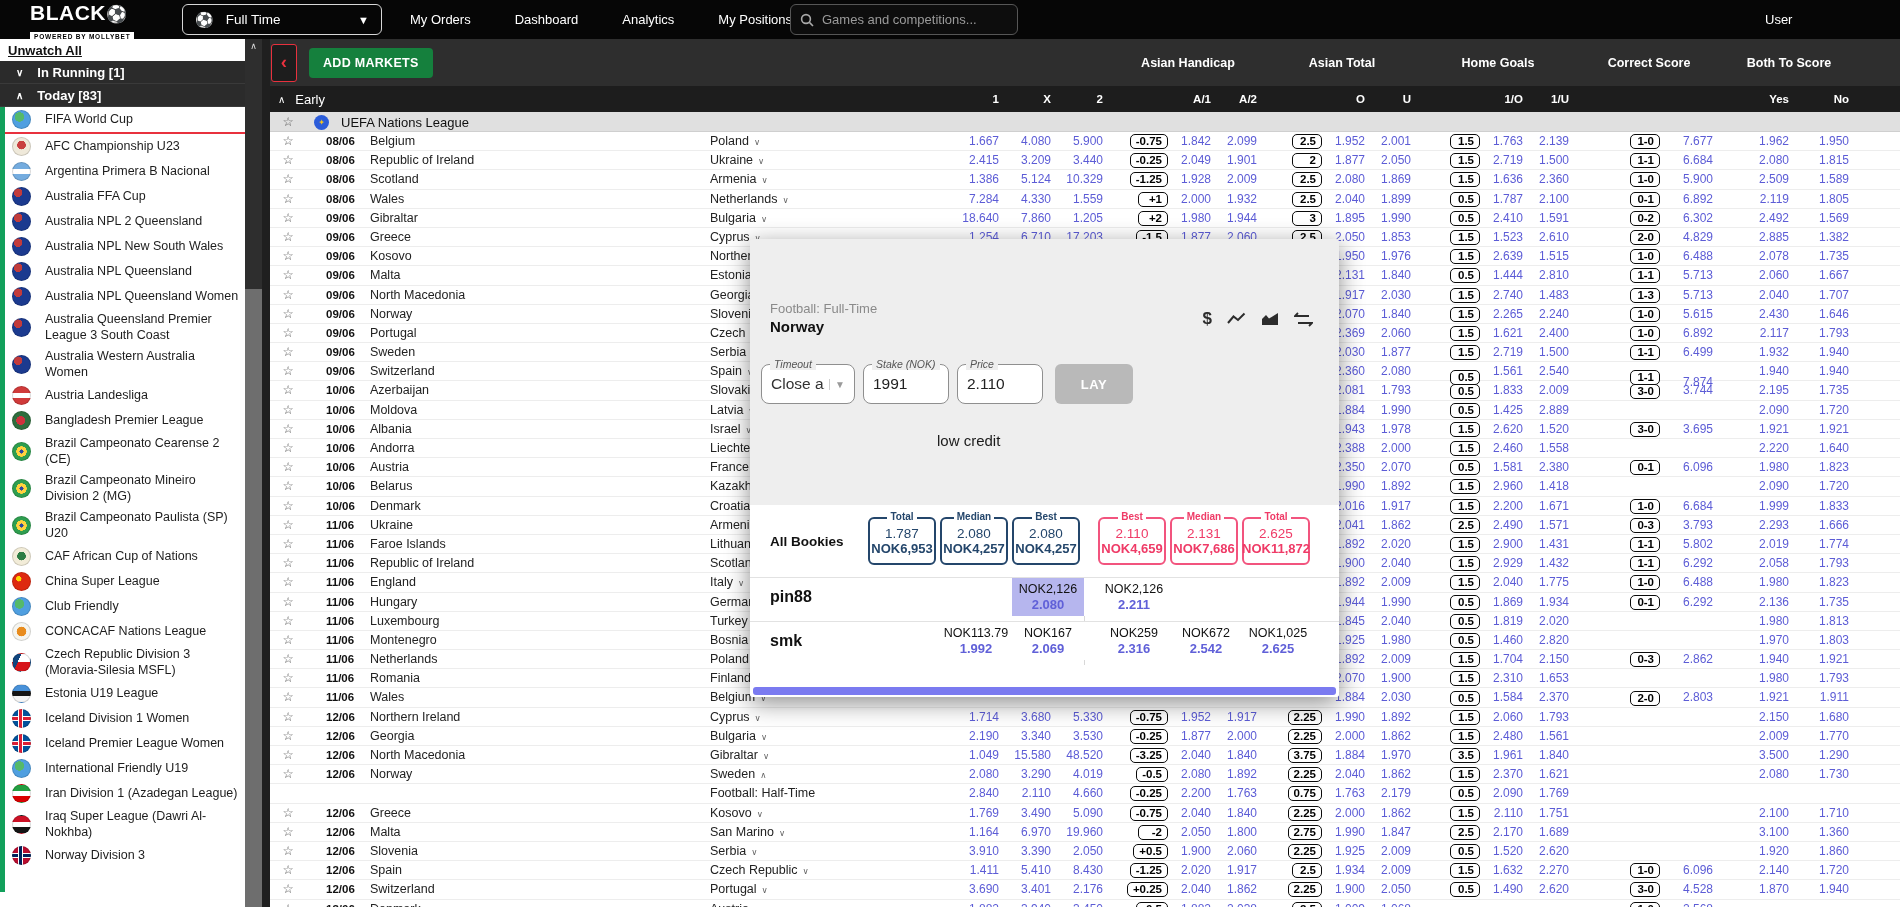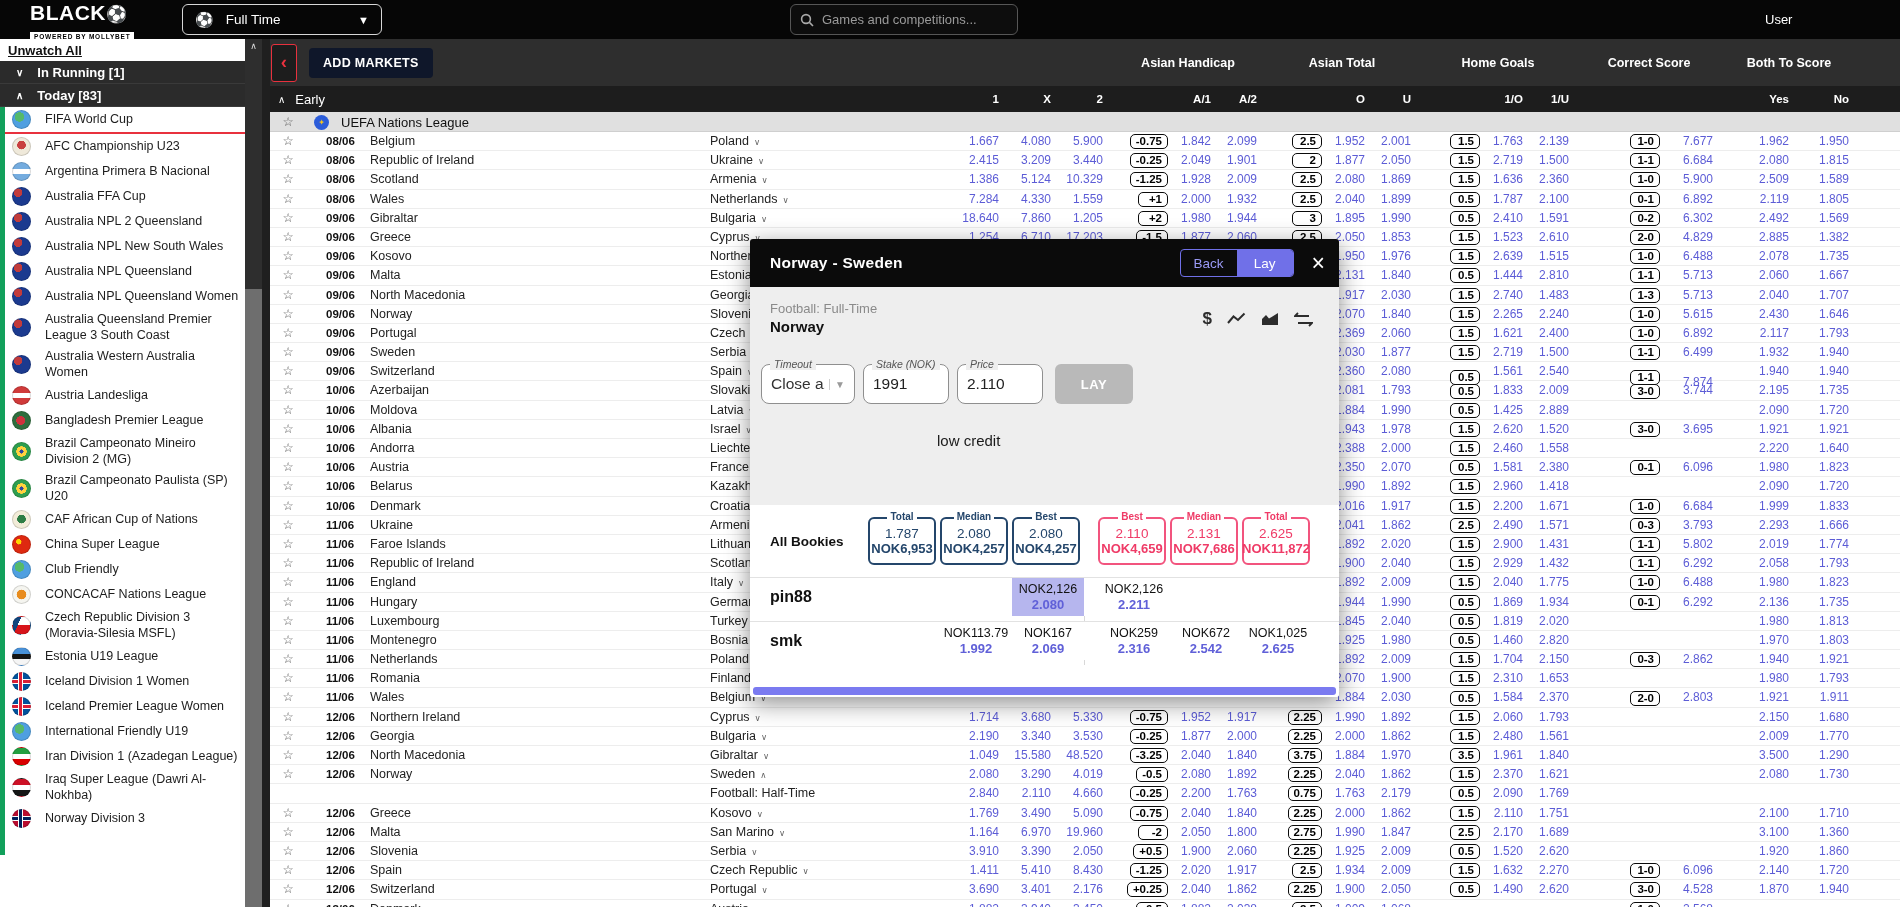--- a/index.html
+++ b/index.html
@@ -55,21 +55,21 @@
   .side-scroll .thumb { position:absolute; top:0; left:0; right:0; height:250px; background:#2e2e2e; }
   .side-scroll .up { position:absolute; top:2px; left:0; right:0; text-align:center; color:#ddd; font-size:9px; }
   .gutter { position:absolute; top:39px; left:262px; width:8px; bottom:0; background:#1f1f1f; z-index:3; }
 
   
   .main { position:absolute; top:39px; left:270px; width:1630px; bottom:0; background:#fff; }
   .grid { display:grid; grid-template-columns:36px 60px 340px 249px 52px 52px 52px 62px 46px 46px 62px 46px 46px 66px 46px 46px 88px 56px 76px 60px 1fr; }
   .toolbar { height:47px; background:#2e2e2e; }
   .tleft { grid-column:1/5; display:flex; align-items:center; gap:12px; padding-left:1px; }
   .back-btn { width:26px; height:38px; border:1.5px solid #e8313e; border-radius:3px; background:#1d1d1d; color:#e8313e; font-size:19px; font-weight:bold; display:flex; align-items:center; justify-content:center; cursor:pointer; line-height:1; padding-bottom:3px; }
-  .addmk-btn { background:#0f172a; color:#fff; font-weight:bold; font-size:12.5px; letter-spacing:.3px; border:none; border-radius:4px; padding:8px 14px; cursor:pointer; font-family:"Liberation Sans",sans-serif; }
+  .addmk-btn { background:#15803d; color:#fff; font-weight:bold; font-size:12.5px; letter-spacing:.3px; border:none; border-radius:4px; padding:8px 14px; cursor:pointer; font-family:"Liberation Sans",sans-serif; }
   .ghead { color:#fff; font-weight:bold; font-size:12.5px; text-align:center; align-self:center; white-space:nowrap; }
   .hdr-row { height:26px; background:#1d1d1d; }
   .h-early { grid-column:1/5; display:flex; align-items:center; gap:10px; padding-left:8px; color:#fff; }
   .h-early .ec { font-size:10px; }
   .h-early .el { font-size:13px; }
   .subcol { color:#fff; font-weight:bold; font-size:11.5px; text-align:right; padding-right:8px; align-self:center; }
   .league-row { height:20px; background:#e0e0e0; border-bottom:1px solid #cfcfcf; }
   .league-row .c-star { line-height:20px; }
   .lr-name { grid-column:2/5; display:flex; align-items:center; gap:12px; padding-left:8px; }
   .eu-badge { width:15px; height:15px; border-radius:50%; background:#2b5cd9; color:#f4c41c; font-size:8px; display:flex; align-items:center; justify-content:center; }
@@ -135,20 +135,26 @@
 <div class="topbar">
   <div class="logo">
     <div class="logo-main"><span>BLACK</span><span class="logo-ball">⚽</span></div>
     <div class="logo-sub">POWERED BY MOLLYBET</div>
   </div>
   <div class="sport-select">
     <span class="ball">⚽</span>
     <span class="lbl">Full Time</span>
     <span class="chev">▼</span>
   </div>
+  <div class="topnav" id="topnav">
+      <span class="nav-item">My Orders</span>
+      <span class="nav-item">Dashboard</span>
+      <span class="nav-item">Analytics</span>
+      <span class="nav-item">My Positions</span>
+    </div>
   <div class="searchbox">
     <svg width="14" height="14" viewBox="0 0 14 14">
         <circle cx="6" cy="6" r="4.4" fill="none" stroke="#aaa" stroke-width="1.6"></circle>
         <line x1="9.4" y1="9.4" x2="13" y2="13" stroke="#aaa" stroke-width="1.6"></line>
       </svg>
     <input type="text" placeholder="Games and competitions..." style="">
   </div>
   <div class="user-lbl">User</div>
 </div>
 
@@ -203,20 +209,24 @@
         <span class="flag fl-australia"></span>
         <span class="league-label">Australia Western Australia Women</span>
       </div>
       <div class="league-item">
         <span class="flag fl-austria"></span>
         <span class="league-label">Austria Landesliga</span>
       </div>
       <div class="league-item">
         <span class="flag fl-bangladesh"></span>
         <span class="league-label">Bangladesh Premier League</span>
+      </div>
+      <div class="league-item">
+        <span class="flag fl-brazil"></span>
+        <span class="league-label">Brazil Campeonato Cearense 2 (CE)</span>
       </div>
       <div class="league-item">
         <span class="flag fl-brazil"></span>
         <span class="league-label">Brazil Campeonato Mineiro Division 2 (MG)</span>
       </div>
       <div class="league-item">
         <span class="flag fl-brazil"></span>
         <span class="league-label">Brazil Campeonato Paulista (SP) U20</span>
       </div>
       <div class="league-item">
@@ -1411,28 +1421,20 @@
           <span class="lbox">1-0</span>
         </div>
         <div class="n" style="grid-column: 18;">2.568</div>
         <div class="n" style="grid-column: 19;"></div>
         <div class="n" style="grid-column: 20;"></div>
       </div>
     </div>
 </div>
 
 <div class="modal">
-  <div class="m-head">
-    <span class="m-title">Norway  -  Sweden</span>
-    <div class="bl-toggle">
-      <div class="tb tb-back">Back</div>
-      <div class="tb tb-lay">Lay</div>
-    </div>
-    <span class="m-close">×</span>
-  </div>
   <div class="m-market">Football: Full-Time</div>
   <div class="m-sel">Norway</div>
   <div class="m-tools">
     <span class="ticon dollar">$</span>
     <span class="ticon">
         <svg width="19" height="14" viewBox="0 0 19 14">
           <polyline points="1,11 6.5,4.5 11,8 17.5,1.5" fill="none" stroke="#2c2c2c" stroke-width="2"></polyline>
         </svg>
       </span>
     <span class="ticon">

